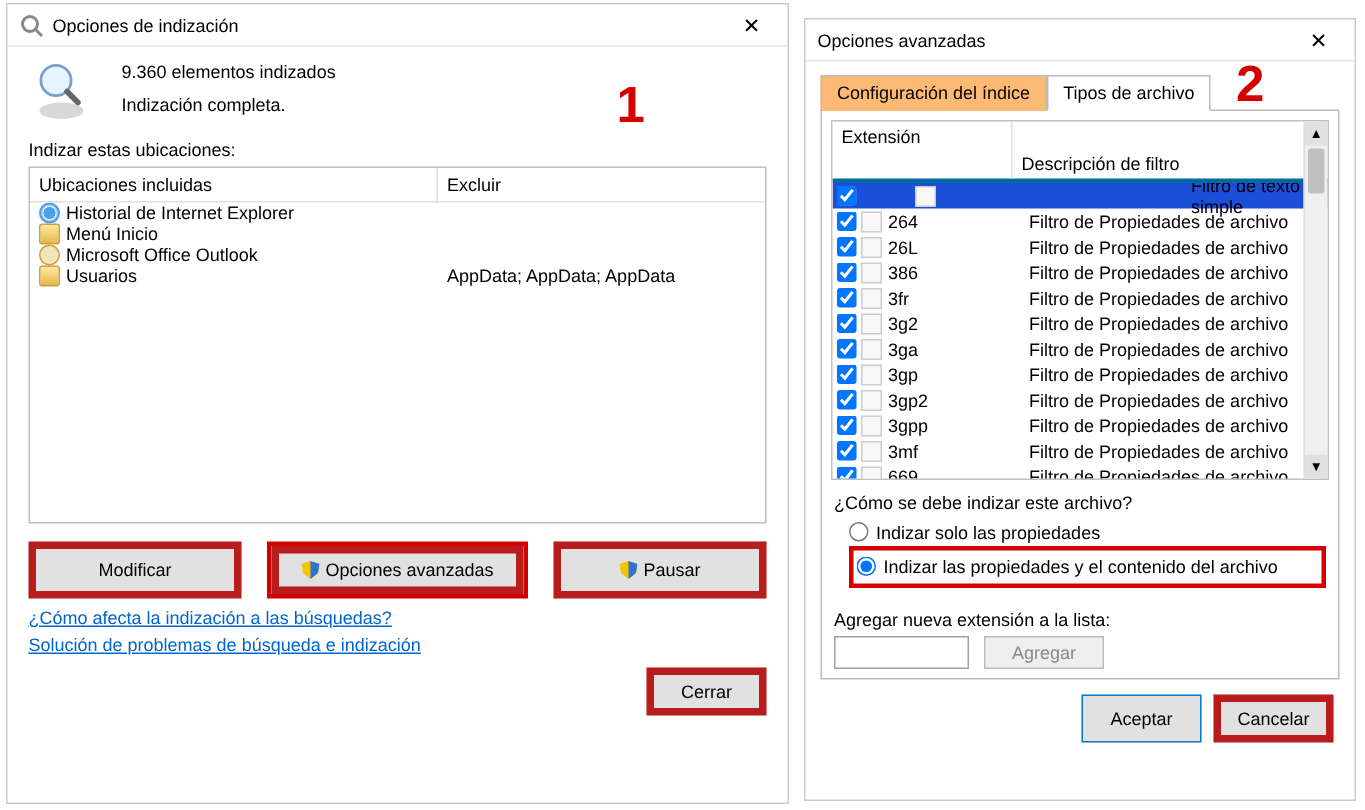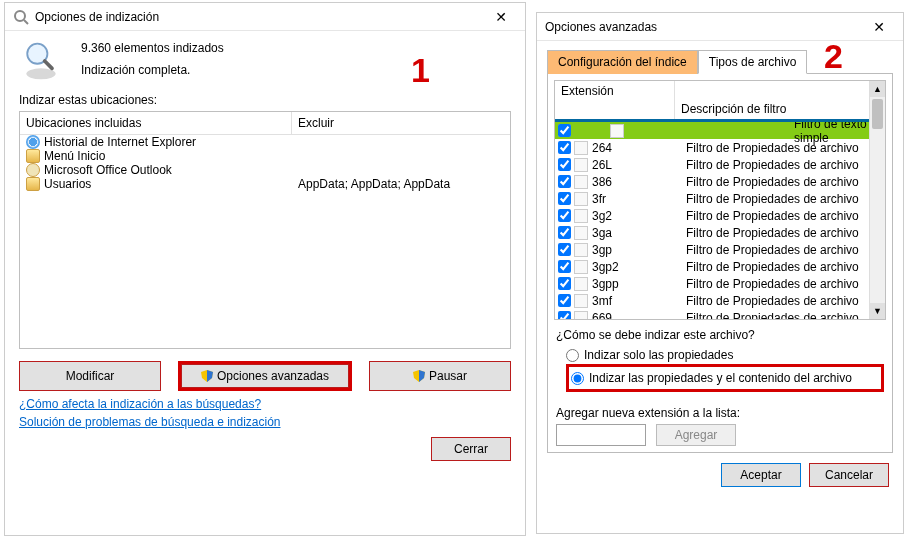--- a/index.html
+++ b/index.html
@@ -88,21 +88,21 @@
   .link {
     color: #0066cc;
     text-decoration: underline;
     cursor: pointer;
     display:block;
     padding: 2px 14px;
     font-size: 12px;
   }
   .btn-row { display:flex; padding: 6px 14px 4px 14px; gap:0; justify-content: space-between;}
   .btn {
-    border: 1px solid #b91c1c;
+    border: 5px solid #b91c1c;
     background: #e1e1e1;
     font-size: 12px;
     padding: 4px 0;
     width: 142px;
     text-align: center;
     cursor: pointer;
     display:flex;
     align-items:center;
     justify-content:center;
     gap:4px;
@@ -139,40 +139,40 @@
     border:1px solid #bfbfbf;
     height:240px;
     overflow:hidden;
     position: relative;
   }
   .ext-head { display:flex; font-size:12px; border-bottom:3px solid #0369a1; }
   .ext-head .eh1 { width:120px; padding:3px 6px; border-right:1px solid #e0e0e0;}
   .ext-head .eh2 { flex:1; padding:3px 6px;margin-top:18px;}
   .ext-body { max-height:215px; overflow:hidden;}
   .ext-row { display:flex; align-items:center; font-size:12px; height:17px;}
-  .ext-row.sel { background:#84cc16;gap:36px;}
+  .ext-row.sel { background:#1d4ed8;gap:36px;}
   .ext-row .chk { margin:0 3px 0 3px;}
   .ext-row .ico { width:14px; height:14px; margin-right:4px; display:inline-block; border:1px solid #ccc; background:#f8f8f8;}
   .ext-row .ex1 { width:94px; }
   .ext-row .ex2 { flex:1; }
   .scroll-track {
     position:absolute; right:0; top:0; bottom:0; width:16px;
     background:#f0f0f0; border-left:1px solid #ddd;
   }
   .scroll-btn {
     height:16px; text-align:center; font-size:9px; line-height:16px;
     background:#e0e0e0; cursor:pointer;
   }
   .scroll-thumb {
     position:absolute; left:2px; right:2px; top:18px; height:30px;
     background:#c0c0c0; border-radius:2px; cursor:pointer;
   }
   .group-label { font-size:12px; margin:8px 0 4px 2px;}
   .radio-group { padding:2px 2px 6px 12px; position:relative;}
-  .radio-row { display:flex; align-items:flex-end; font-size:12px; margin-bottom:2px;}
+  .radio-row { display:flex; align-items:flex-start; font-size:12px; margin-bottom:2px;}
   .radio-row input { margin-right:5px;}
   .red-box-radio {
     border:3px solid #d40000;
     padding:4px 2px;
     margin-top: 2px;
   }
   .addext { display:flex; align-items:center; gap:10px; margin-top:4px; padding-left:2px;}
   .addext input[type=text] { width:90px; height:22px; border:1px solid #a0a0a0;}
   .addext .btn { width:80px; padding:3px 0; color:#888; background:#efefef; border:1px solid #bbb;}
   .dlg2-btns { display:flex; justify-content:flex-end; gap:8px; padding:10px 4px 0 0;}

